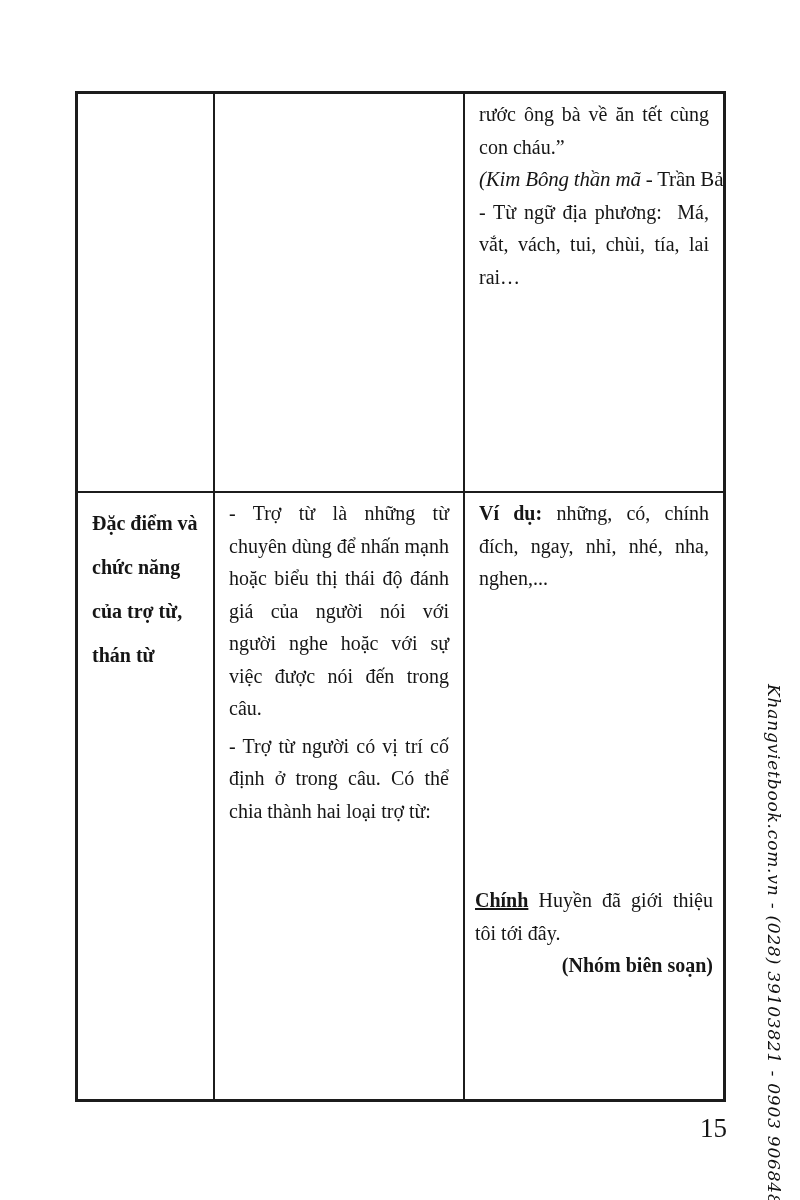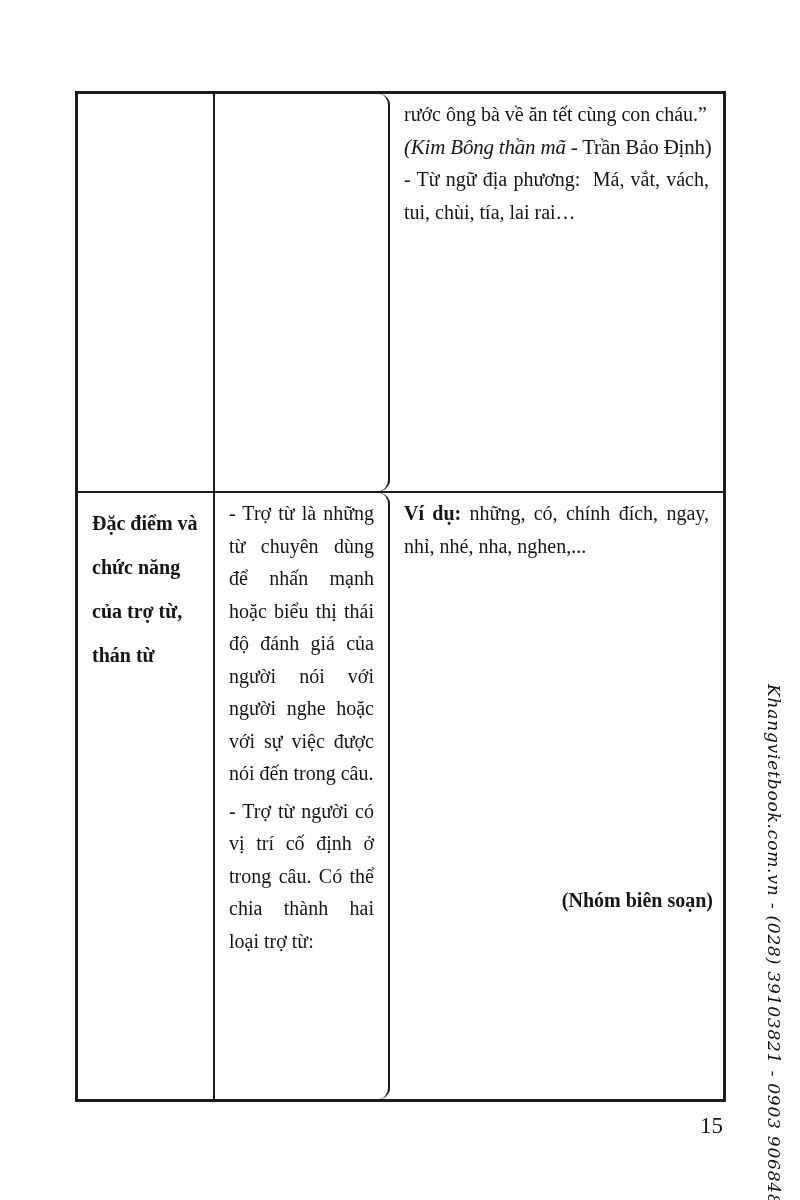--- a/index.html
+++ b/index.html
@@ -21,21 +21,21 @@
     background: #fff;
   }
   .trow { display: flex; box-sizing: border-box; }
   .trow-1 { height: 399px; border-bottom: 2px solid #1c1c1c; }
   .trow-2 { flex: 1; }
   .cell {
     box-sizing: border-box; position: relative;
     padding: 4px 14px; overflow: hidden;
   }
   .col-term { width: 137px; border-right: 2px solid #1c1c1c; }
-  .col-def  { width: 175px; border-right: 2px solid #1c1c1c; border-radius: 11px; }
+  .col-def  { width: 250px; border-right: 2px solid #1c1c1c; }
   .col-ex   { flex: 1; }
 
   p { margin: 0; font-size: 20px; line-height: 32.5px; }
   .just { text-align: justify; text-justify: inter-word; }
   .term-title { font-weight: bold; margin-top: 4px; line-height: 44px; }
   .src-line { white-space: nowrap; font-size: 21px; letter-spacing: -0.2px; }
   .ital { font-style: italic; }
   .bold { font-weight: bold; }
   .ul { text-decoration: underline; }
   .def-para { margin-bottom: 5px; }
@@ -47,21 +47,21 @@
     writing-mode: vertical-rl;
     font-family: "DejaVu Serif", serif;
     font-style: italic;
     font-size: 17px;
     letter-spacing: 0.8px;
     color: #101010;
     white-space: nowrap;
   }
   .page-number {
     position: absolute; top: 1113px; left: 700px;
-    font-size: 23px; color: #161616;
+    font-size: 27px; color: #161616;
   }
 </style>
 </head>
 <body>
 
 <div class="page">
 
   <div class="doc-table">
 
     <div class="trow trow-1">
@@ -78,20 +78,21 @@
       <div class="cell col-term">
         <p class="term-title">Đặc điểm và chức năng của trợ từ, thán từ</p>
       </div>
       <div class="cell col-def">
         <p class="just def-para">- Trợ từ là những từ chuyên dùng để nhấn mạnh hoặc biểu thị thái độ đánh giá của người nói với người nghe hoặc với sự việc được nói đến trong câu.</p>
         <p class="just def-para">- Trợ từ người có vị trí cố định ở trong câu. Có thể chia thành hai loại trợ từ:</p>
       </div>
       <div class="cell col-ex">
         <p class="just"><span class="bold">Ví dụ:</span><span> những, có, chính đích, ngay, nhỉ, nhé, nha, nghen,...</span></p>
         <div class="sentence-block">
+          <p class="just"><span class="bold ul">Chính</span><span> Huyền đã giới thiệu tôi tới đây.</span></p>
           <p class="credit-line">(Nhóm biên soạn)</p>
         </div>
       </div>
     </div>
 
   </div>
 
   <div class="watermark">Khangvietbook.com.vn - (028) 39103821 - 0903 906848</div>
 
   <div class="page-number">15</div>

